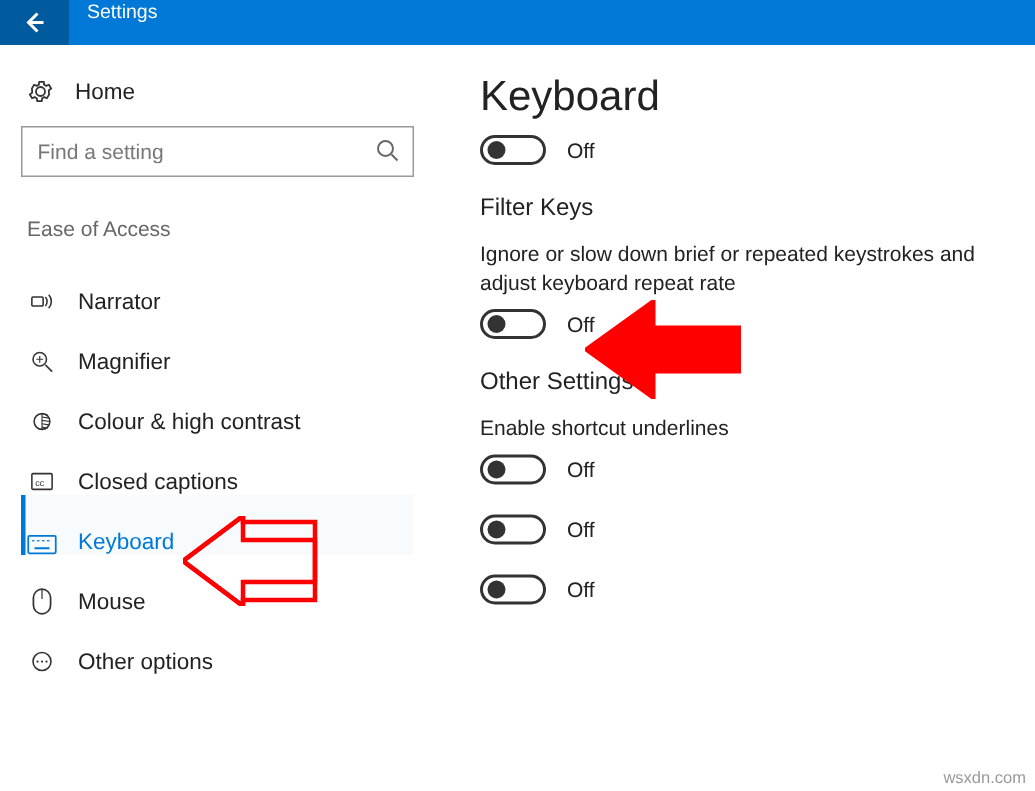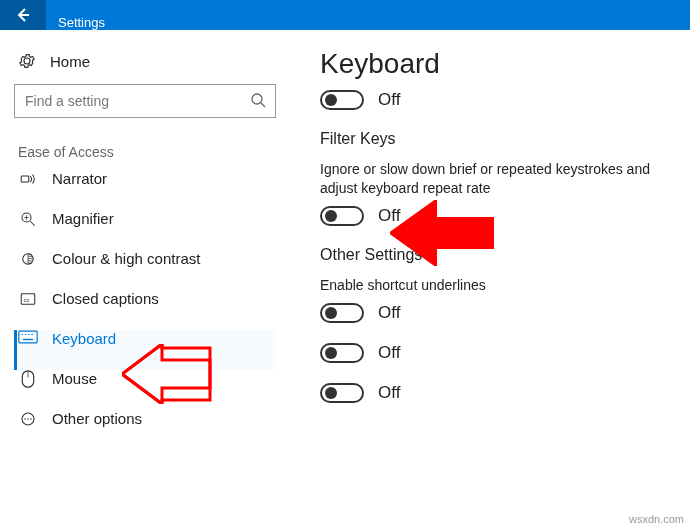--- a/index.html
+++ b/index.html
@@ -1,36 +1,36 @@
 <!DOCTYPE html>
 <html><head>
 <meta charset="utf-8">
 <style>
   * { box-sizing: border-box; margin: 0; padding: 0; }
   body { font-family: "Segoe UI", Arial, sans-serif; font-size: 14px; color: #222; background: #fff; width: 690px; height: 527px; overflow: hidden; position: relative; }
-  .titlebar { background: #0078d7; color: #fff; height: 30px; display: flex; align-items: flex-end; }
+  .titlebar { background: #0078d7; color: #fff; height: 30px; display: flex; align-items: flex-start; }
   .back-btn { width: 46px; height: 30px; display: flex; align-items: center; justify-content: center; background: #005a9e; }
   .app-title { padding-left: 12px; font-size: 13px; }
   .content { display: flex; height: calc(100% - 30px); }
   .sidebar { width: 290px; padding: 14px 14px 0 14px; }
   .home-row { display: flex; align-items: center; gap: 14px; padding: 8px 4px 14px 4px; }
   .search-wrap { position: relative; margin-bottom: 26px; }
   .search-input { width: 262px; height: 34px; border: 1px solid #999; padding: 0 32px 0 10px; font-size: 14px; color: #555; }
   .search-input::placeholder { color: #777; }
   .search-icon { position: absolute; right: 10px; top: 8px; width: 16px; height: 16px; }
   .group-heading { color: #666; font-size: 14px; margin-bottom: 10px; padding-left: 4px; }
-  .nav-item { display: flex; align-items: flex-start; gap: 14px; height: 40px; padding: 0 4px; cursor: pointer; font-size: 15px; }
+  .nav-item { display: flex; align-items: flex-end; gap: 14px; height: 40px; padding: 0 4px; cursor: pointer; font-size: 15px; }
   .nav-item.selected { color: #0078d7; border-left: 3px solid #0078d7; padding-left: 1px; background: rgba(0,120,215,0.03);}
   .nav-item .icn { width: 20px; display: flex; justify-content: center; }
   .main { flex: 1; padding: 18px 20px 0 30px; position: relative; }
   .page-title { font-size: 28px; font-weight: 400; margin-bottom: 10px; }
   .toggle-row { display: flex; align-items: center; gap: 14px; margin: 8px 0 20px 0; }
   .toggle { width: 44px; height: 20px; border: 2px solid #333; border-radius: 12px; position: relative; background: #fff; }
   .toggle .knob { width: 12px; height: 12px; background: #333; border-radius: 50%; position: absolute; left: 3px; top: 2px; }
-  .toggle-label { font-size: 17px; }
+  .toggle-label { font-size: 14px; }
   .section-heading { font-size: 16px; font-weight: 400; margin-top: 10px; margin-bottom: 12px; }
   .setting-desc { font-size: 14px; color: #222; margin-bottom: 6px; line-height: 1.35; padding-right: 4px;}
   .arrow { position: absolute; pointer-events: none; }
   
   svg { display: block; }
   .watermark { position: absolute; right: 6px; bottom: 2px; font-size: 11px; color: #999; }
 </style>
 </head>
 <body>
 

